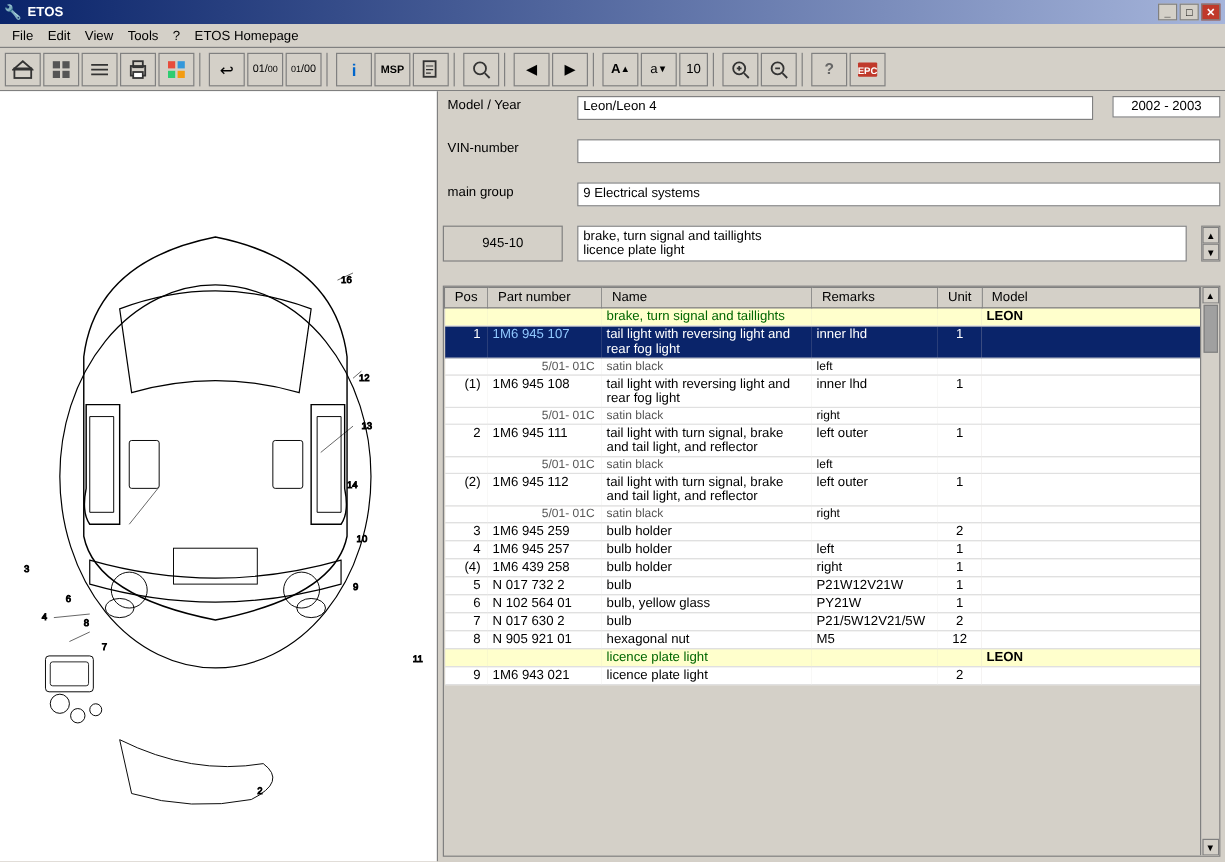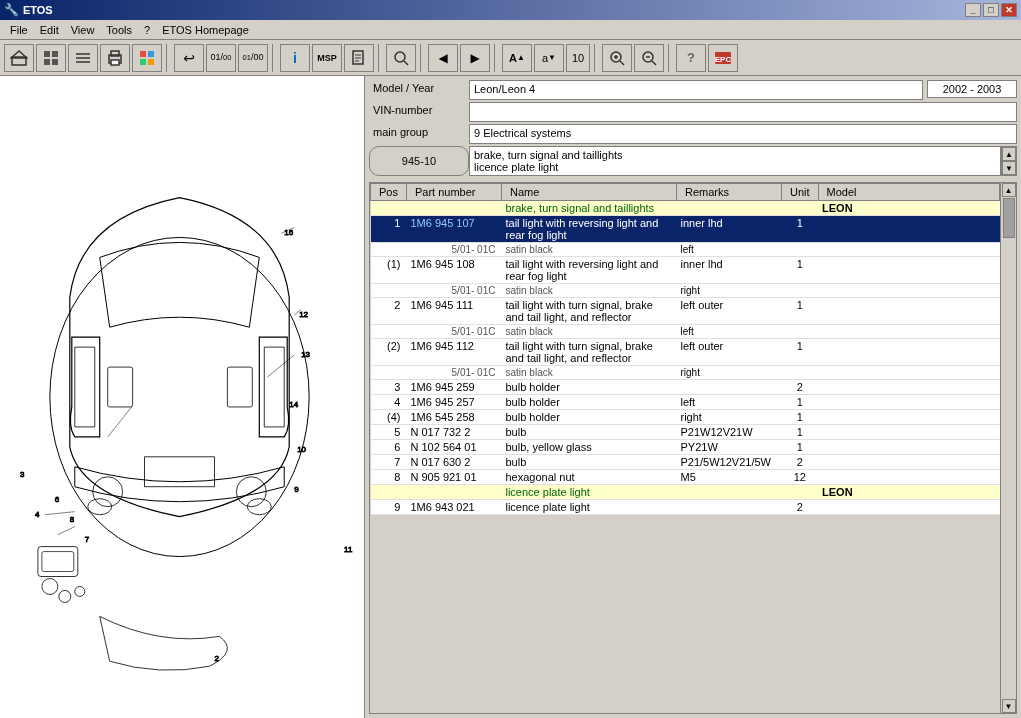--- a/index.html
+++ b/index.html
@@ -85,22 +85,23 @@
     }
 
     
     #info-section {
       background: #d4d0c8;
       padding: 4px;
     }
     .info-row {
       display: flex;
       align-items: flex-start;
-      margin-bottom: 2px;
+      margin-bottom: 16px;
       min-height: 20px;
+      gap: 12px;
     }
     .info-label {
       width: 100px;
       font-size: 11px;
       padding: 2px 4px;
       color: #000;
     }
     .info-value {
       flex: 1;
       font-size: 11px;
@@ -380,21 +381,21 @@
         <div class="info-label">VIN-number</div>
         <div class="info-value" style="cursor:text;"></div>
       </div>
 
       <div class="info-row">
         <div class="info-label">main group</div>
         <div class="info-value">9  Electrical systems</div>
       </div>
 
       <div class="info-row" style="align-items:stretch;">
-        <div class="catalog-code" style="display:flex;align-items:center;justify-content:center;border-radius:10px;">945-10</div>
+        <div class="catalog-code" style="display:flex;align-items:center;justify-content:center;">945-10</div>
         <div class="description-box">
           <div>brake, turn signal and taillights</div>
           <div>licence plate light</div>
         </div>
         <div style="width:16px; background:#d4d0c8; display:flex; flex-direction:column; align-items:center; border:1px solid #808080;">
           <div style="width:14px;height:14px;background:#d4d0c8;border:1px solid #808080;display:flex;align-items:center;justify-content:center;font-size:8px;">▲</div>
           <div style="flex:1;"></div>
           <div style="width:14px;height:14px;background:#d4d0c8;border:1px solid #808080;display:flex;align-items:center;justify-content:center;font-size:8px;">▼</div>
         </div>
       </div>
@@ -498,21 +499,21 @@
                 <tr>
         <td style="text-align:right; padding-right:6px;">4</td>
         <td>1M6 945 257</td>
         <td>bulb holder</td>
         <td>left</td>
         <td style="text-align:center;">1</td>
         <td></td>
       </tr>
                 <tr>
         <td style="text-align:right; padding-right:6px;">(4)</td>
-        <td>1M6 545 258</td>
+        <td>1M6 439 258</td>
         <td>bulb holder</td>
         <td>right</td>
         <td style="text-align:center;">1</td>
         <td></td>
       </tr>
                 <tr>
         <td style="text-align:right; padding-right:6px;">5</td>
         <td>N  017 732 2</td>
         <td>bulb</td>
         <td>P21W12V21W</td>

